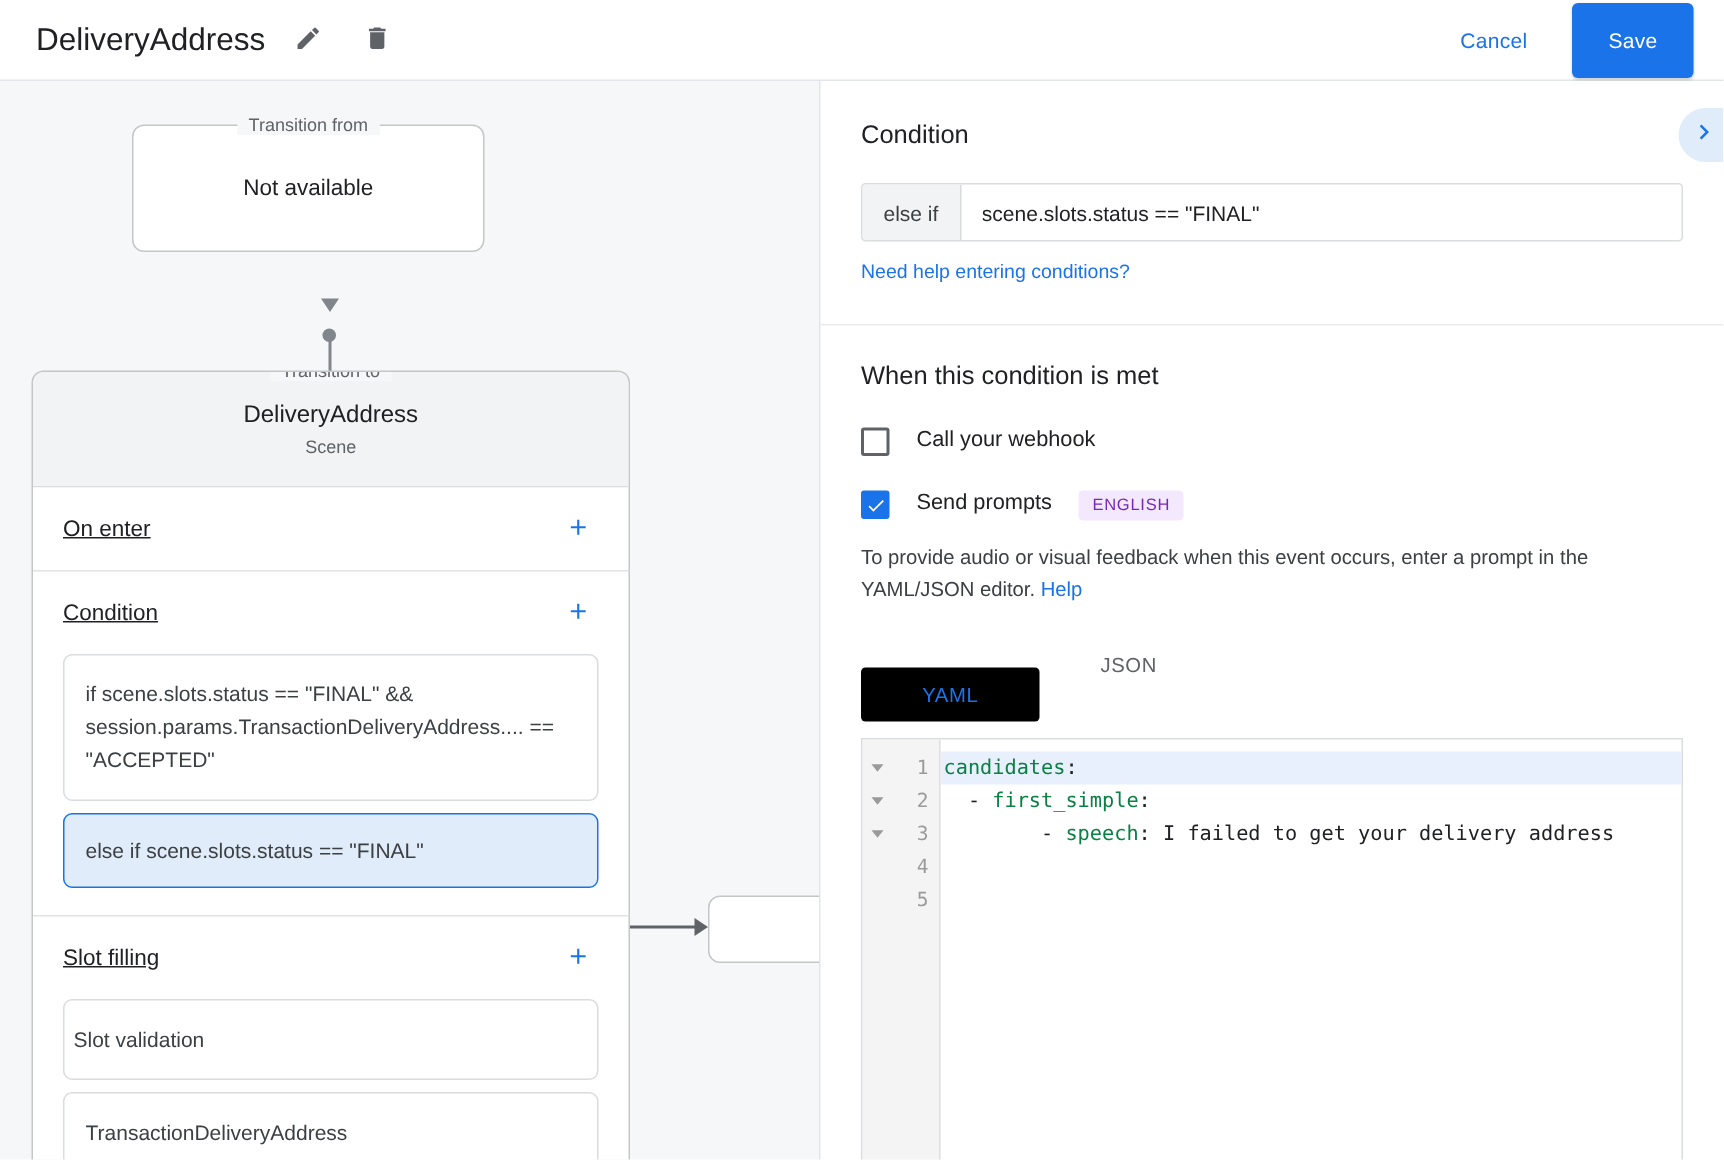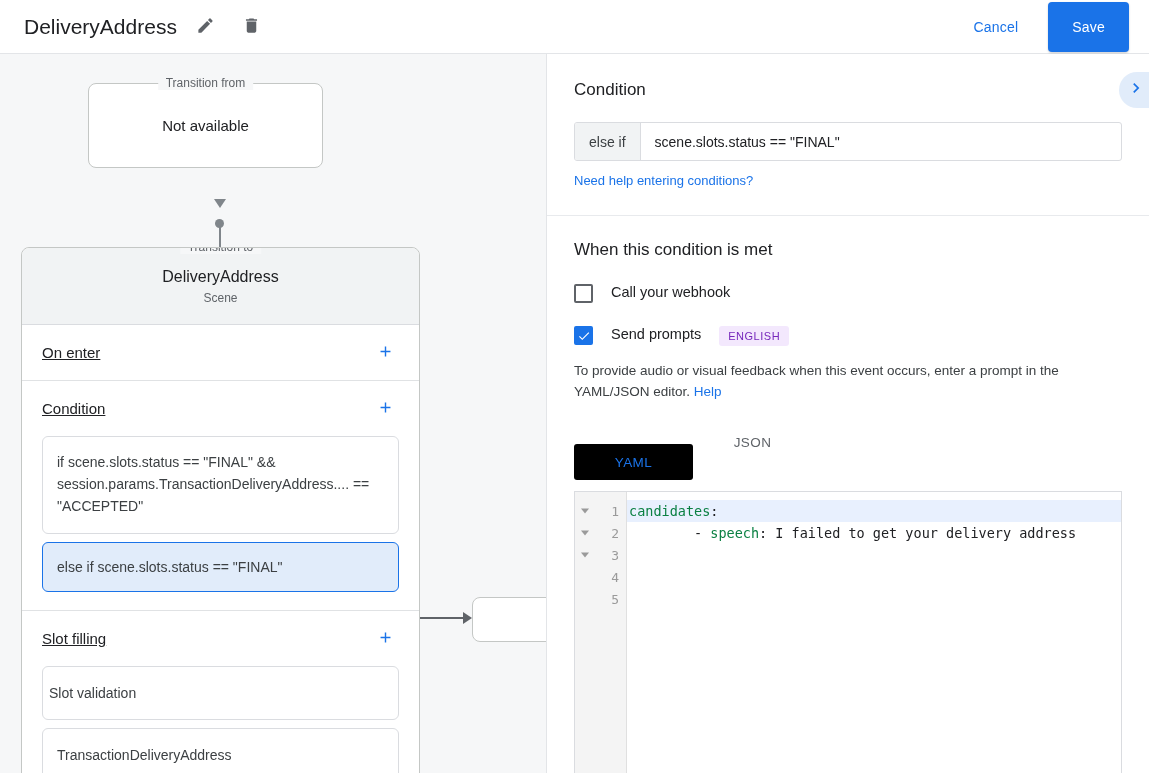--- a/index.html
+++ b/index.html
@@ -466,19 +466,20 @@
           <div class="gutter-row">
             <span>4</span>
           </div>
           <div class="gutter-row">
             <span>5</span>
           </div>
         </div>
 
         <div class="code">
           <div class="code-row hl"><span class="k-punc"></span><span class="k-key">candidates</span><span class="k-punc">:</span><span class="k-text"></span></div>
+          <div class="code-row"><span class="k-punc">  - </span><span class="k-key">first_simple</span><span class="k-punc">:</span><span class="k-text"></span></div>
           <div class="code-row"><span class="k-punc">        - </span><span class="k-key">speech</span><span class="k-punc">:</span><span class="k-text"> I failed to get your delivery address</span></div>
           <div class="code-row"><span class="k-text"></span></div>
         </div>
       </div>
     </div>
   </div>
 </div>
 
 </body></html>

